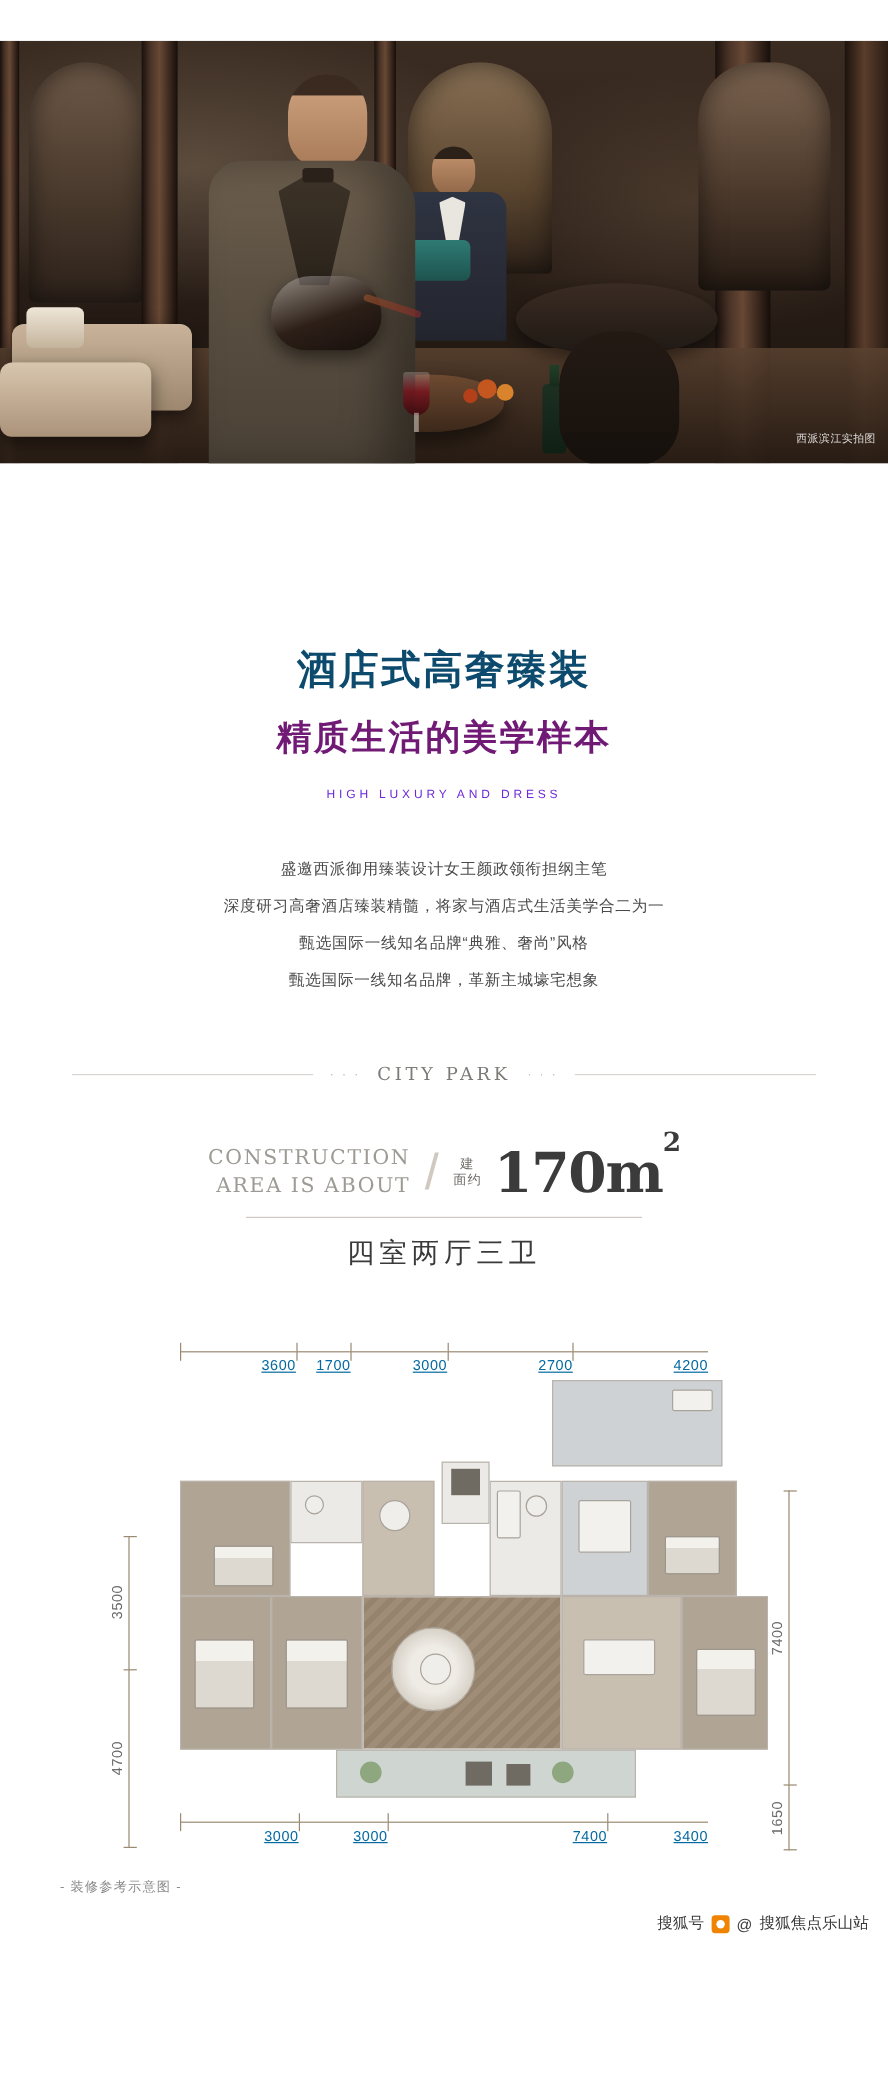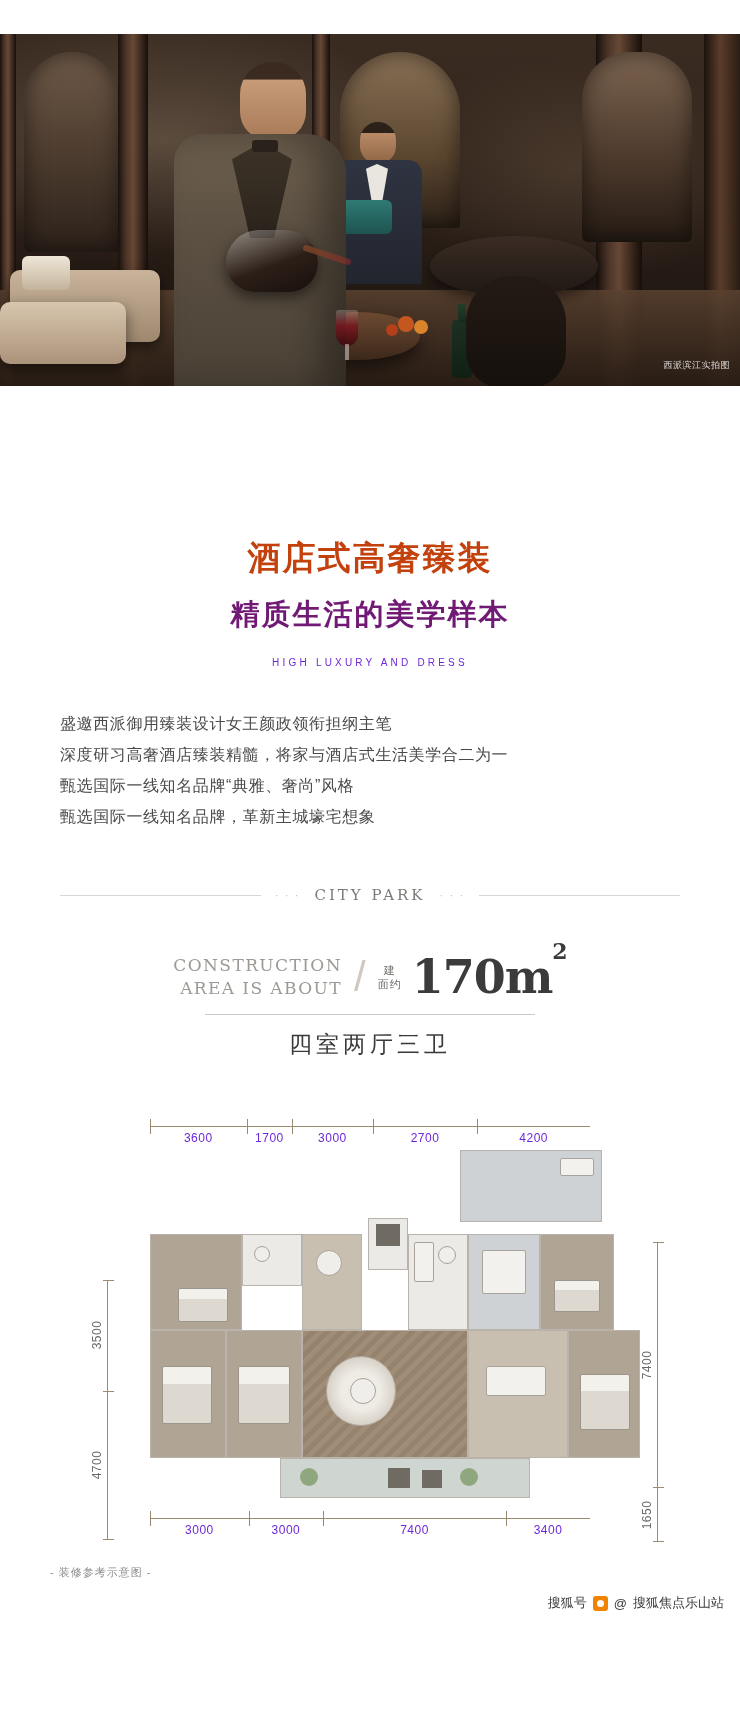--- a/index.html
+++ b/index.html
@@ -182,42 +182,43 @@
     letter-spacing: .5px;
   }
 
   
   .content { padding: 0 60px; }
   .title-zone { text-align: center; margin-top: 150px; }
   .title-main {
     font-family: "DejaVu Serif", "Liberation Serif", serif;
     font-size: 33px;
     font-weight: 700;
-    color: #c2410c;
+    color: #0c4a6e;
     letter-spacing: 2px;
   }
   .title-sub {
     font-family: "DejaVu Serif", "Liberation Serif", serif;
     font-size: 29px;
     color: #701a75;
     letter-spacing: 2px;
     margin-top: 14px;
     font-weight: 700;
   }
   .title-en {
     margin-top: 22px;
     font-size: 10px;
     letter-spacing: 3.2px;
     color: #6d28d9;
   }
 
   .paragraph {
     margin-top: 40px;
+    text-align: center;
     color: #4a4a4a;
-    font-size: 16px;
+    font-size: 13px;
     line-height: 31px;
     letter-spacing: .6px;
   }
 
   
   .divider {
     margin: 54px auto 0;
     width: 620px;
     display: flex;
     align-items: center;
@@ -297,25 +298,26 @@
     position: absolute;
     left: 100px;
     width: 440px;
     height: 26px;
     display: flex;
   }
   .dim-top { top: 12px; }
   .dim-bottom { bottom: 40px; }
   .dim-cell {
     position: relative;
-    text-align: center;
+    text-align: right;
     font-size: 12px;
-    color: #6d28d9;
+    color: #0369a1;
     letter-spacing: .5px;
     padding-top: 9px;
+    text-decoration: underline;
   }
   .dim-cell:before {
     content:"";
     position:absolute; left:0; right:0; top: 4px;
     border-top: 1px solid #9a8a72;
   }
   .dim-cell:after {
     content:"";
     position:absolute; left:0; top:-3px; width:1px; height: 15px;
     background:#9a8a72;

